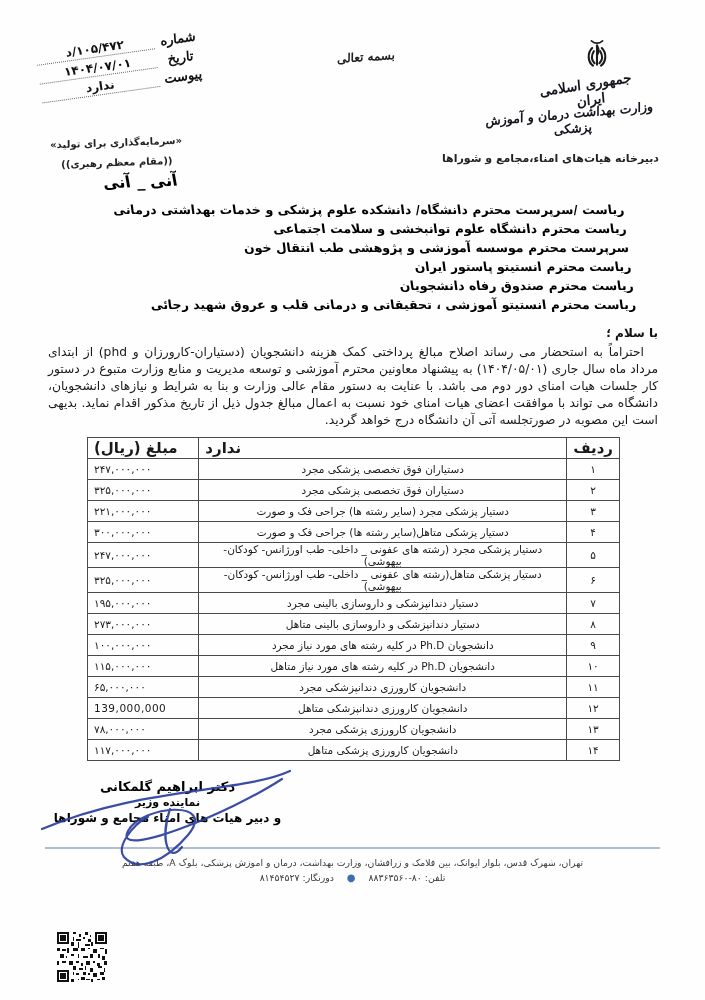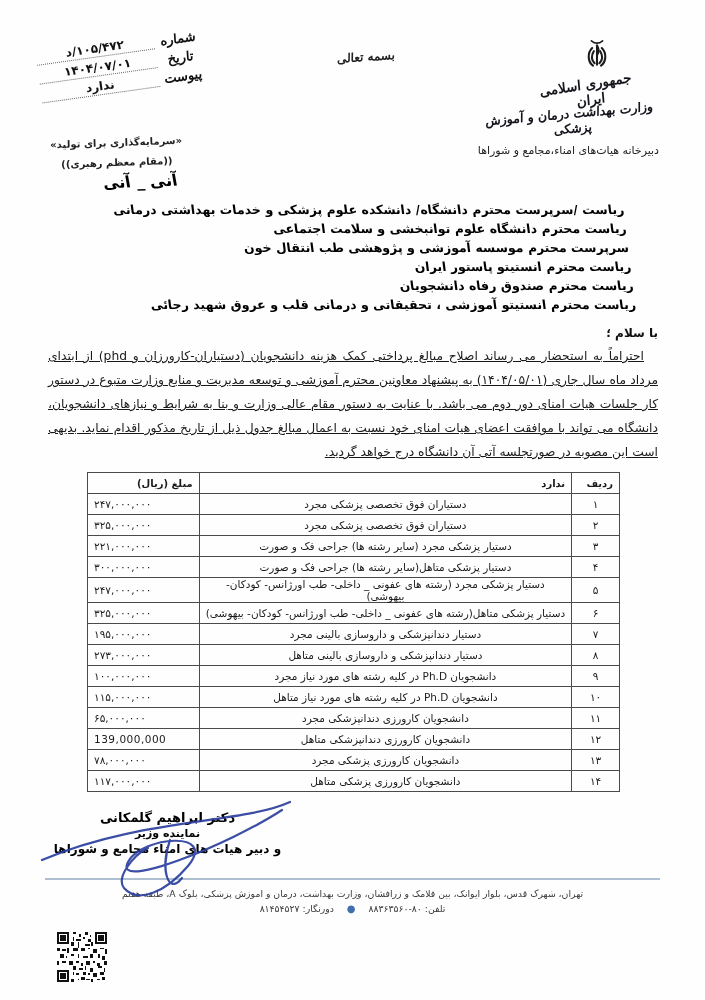--- a/index.html
+++ b/index.html
@@ -24,21 +24,21 @@
     position:absolute; top:76px; right:58px; width:120px; text-align:center;
     font-family:"DejaVu Serif", serif; font-style:italic; font-weight:bold;
     font-size:13.5px; transform:rotate(-9deg) skewX(10deg); color:#15151d;
   }
   .ministry {
     position:absolute; top:106px; right:45px; width:180px; text-align:center;
     font-family:"DejaVu Serif", serif; font-style:italic; font-weight:bold;
     font-size:12.5px; transform:rotate(-5deg) skewX(9deg); color:#15151d;
   }
   .secretariat {
-    position:absolute; top:144px; right:46px; font-size:11px; font-weight:normal; color:#222;
+    position:absolute; top:152px; right:46px; font-size:11px; font-weight:bold; color:#222;
   }
 
   
   .meta-block {
     position:absolute; top:50px; right:505px; left:35px;
     transform:rotate(-8deg); transform-origin:left top;
   }
   .meta-row { display:flex; align-items:flex-end; margin-bottom:3px; }
   .meta-label {
     width:46px; font-family:"DejaVu Serif", serif; font-style:italic; font-weight:bold;
@@ -59,31 +59,31 @@
   }
 
   
   .content { position:absolute; top:200px; right:0; left:0; }
   .recipients { margin:0 75px 0 60px; transform:skewX(7deg); }
   .recipient {
     text-align:right; font-weight:bold; font-size:12.5px; line-height:19px; color:#000;
   }
   .salutation { margin:12px 47px 0 0; font-weight:bold; font-size:12px; color:#111; }
   .body-text {
-    margin:4px 47px 0 48px; font-size:12.3px; line-height:24px;
-    text-align:justify; text-indent:14px; color:#1a1a1a;text-decoration:underline;
+    margin:4px 47px 0 48px; font-size:12.3px; line-height:17px;
+    text-align:justify; text-indent:14px; color:#1a1a1a;
   }
 
   
   table.amounts {
     border-collapse:collapse; margin:8px 85px 0 0; width:533px;
     font-size:10.5px; color:#1a1a1a;
   }
   .amounts th, .amounts td { border:1px solid #4a4a4a; height:21px; padding:0 6px; }
-  .amounts th { font-weight:bold; text-align:right; font-size:10px; }
+  .amounts th { font-weight:bold; text-align:left; font-size:15px; }
   .col-no { width:9%; text-align:center; }
   .col-subject { width:70%; text-align:center; }
   .col-amount { width:21%; text-align:left; }
   td.col-amount .ltr { letter-spacing:.5px; }
 
   
   .signature-wrap { position:relative; width:265px; margin:18px 405px 0 0; text-align:center; }
   .sig-name { font-size:13px; font-weight:bold; color:#000; }
   .sig-title1 { font-size:11px; font-weight:bold; margin-top:2px; color:#000; }
   .sig-title2 { font-size:12px; font-weight:bold; margin-top:2px; color:#000; }

